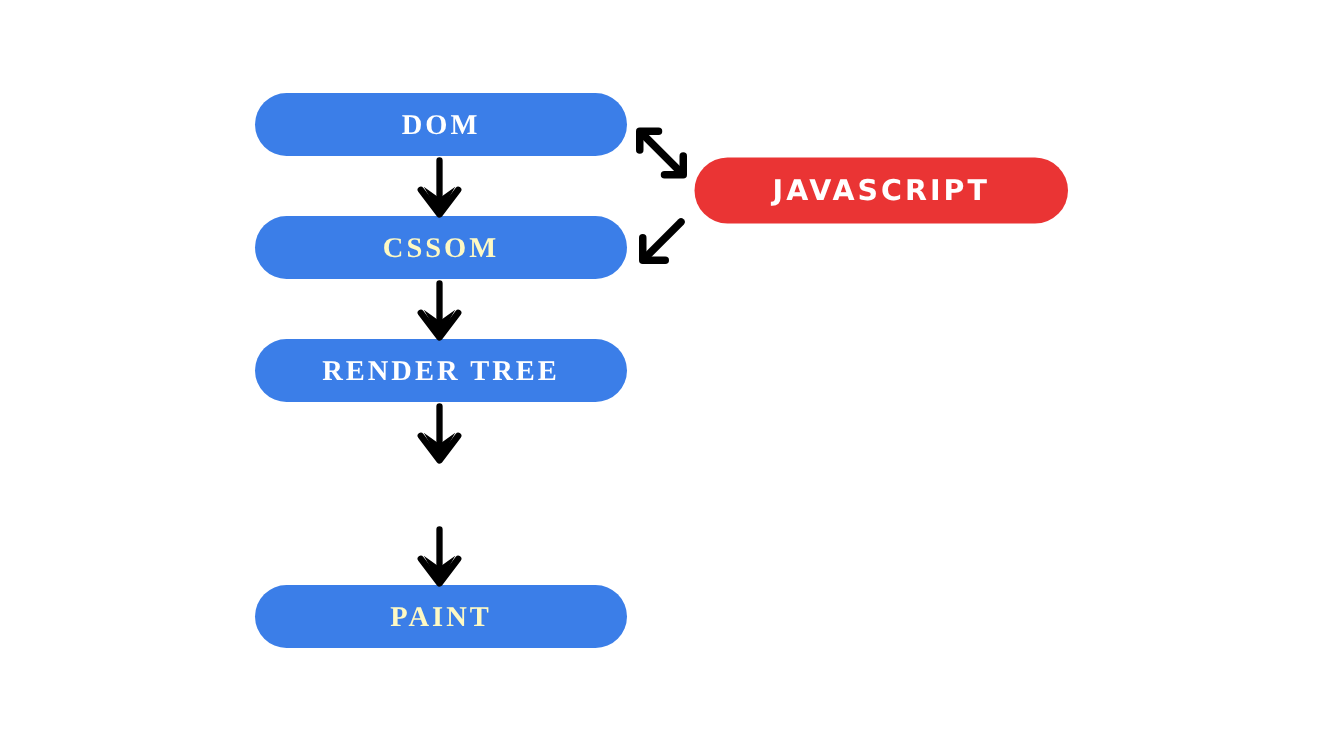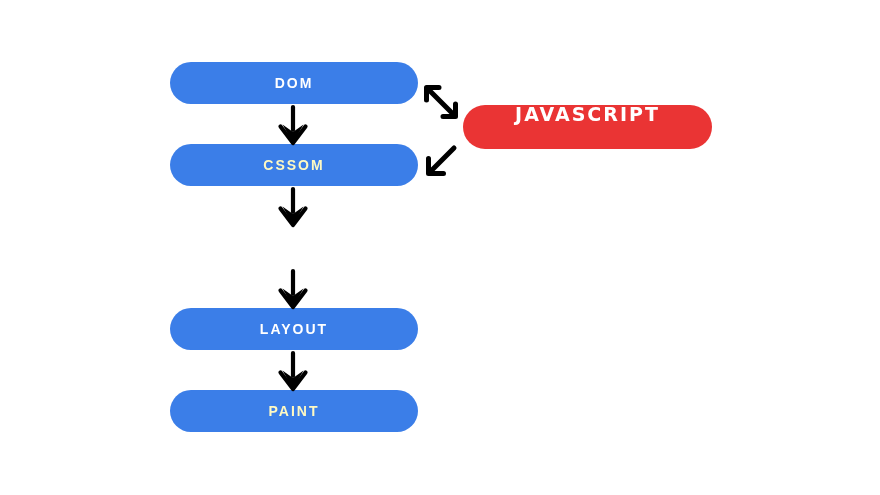--- a/index.html
+++ b/index.html
@@ -29,27 +29,27 @@
     height: 42px;
     border-radius: 21px;
     background: var(--stage-blue, #3b7ee8);
     display: flex;
     align-items: center;
     justify-content: center;
     box-sizing: border-box;
   }
   .stage-label {
     color: #ffffff;
-    font-size: 14px;
+    font-size: 19px;
     font-weight: 700;
     letter-spacing: 2.0px;
     text-transform: uppercase;
     line-height: 1;
     white-space: nowrap;
-    font-family: Liberation Sans, sans-serif;
+    font-family: Liberation Serif, serif;
   }
 
   .stage-0 { top: 62px; }
   .stage-1 { top: 144px; }
   .stage-2 { top: 226px; }
   .stage-3 { top: 308px; }
   .stage-4 { top: 390px; }
 
   
   .flow-arrow {
@@ -66,21 +66,21 @@
   
   #javascript-box {
     position: absolute;
     left: 463px;
     top: 105px;
     width: 249px;
     height: 44px;
     border-radius: 22px;
     background: var(--js-red, #ea3434);
     display: flex;
-    align-items: flex-start;
+    align-items: center;
     justify-content: center;
     box-sizing: border-box;
   }
   #javascript-box .js-label {
     color: #ffffff;
     font-size: 19px;
     font-weight: 700;
     letter-spacing: 2.0px;
     text-transform: uppercase;
     line-height: 1;
@@ -113,24 +113,24 @@
 <div id="diagram" style="--stage-blue: #3b7ee8; --js-red: #ea3434;">
 
   <div class="stage stage-0">
     <span class="stage-label" style="color: rgb(255, 255, 255);">DOM</span>
   </div>
 
   <div class="stage stage-1">
     <span class="stage-label" style="color: #fef9c3;">CSSOM</span>
   </div>
 
+  <div class="stage stage-2">
+    <span class="stage-label" style="color: rgb(255, 255, 255);">RENDER TREE</span>
+  </div>
 
-  <div class="stage stage-3">
-    <span class="stage-label" style="color: rgb(255, 255, 255);">LAYOUT</span>
-  </div>
 
   <div class="stage stage-4">
     <span class="stage-label" style="color: #fef9c3;">PAINT</span>
   </div>
 
   <div class="flow-arrow flow-arrow-0">
     <svg width="32" height="40" viewBox="0 0 32 40" aria-hidden="true">
       <path d="M16 1 L16 24 M3.5 20.5 L16 37 L28.5 20.5" fill="none" stroke="#000000" stroke-width="4.2" stroke-linecap="round" stroke-linejoin="round"></path>
       <path d="M16 26 L5.5 18.5 L16 37 L26.5 18.5 Z" fill="#000000"></path>
     </svg>

